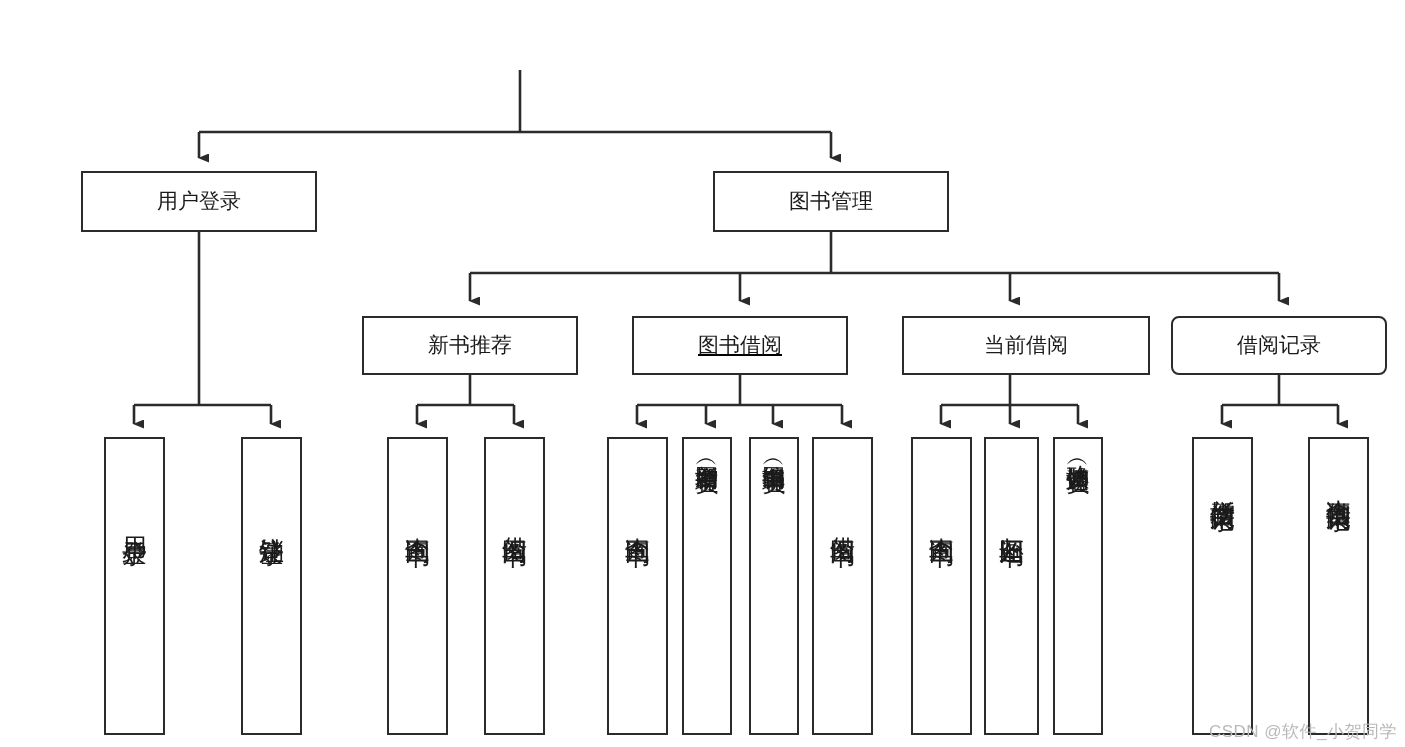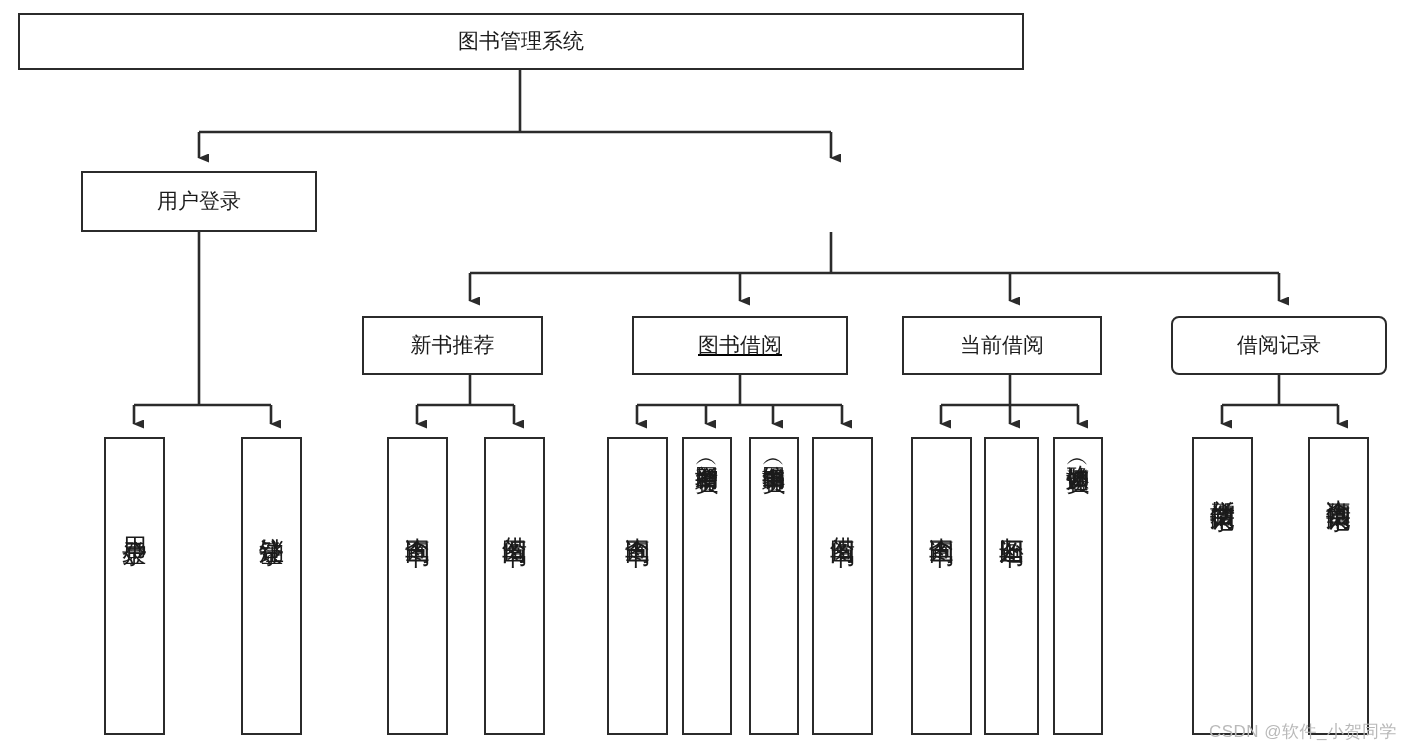--- a/index.html
+++ b/index.html
@@ -125,35 +125,35 @@
       <path d="M1010,405 L1010,424" marker-end="url(#arrow)"></path>
       <path d="M1078,405 L1078,424" marker-end="url(#arrow)"></path>
 
       <path d="M1279,373 L1279,405"></path>
       <path d="M1222,405 L1338,405"></path>
       <path d="M1222,405 L1222,424" marker-end="url(#arrow)"></path>
       <path d="M1338,405 L1338,424" marker-end="url(#arrow)"></path>
     </g>
   </svg>
 
-  <div class="node-box horizontal" style="left:18px; top:13px; width:1006px; height:57px;">
-    <span class="node-label">图书管理系统</span>
-  </div>
 
   <div class="node-box horizontal" style="left:81px; top:171px; width:236px; height:61px;">
     <span class="node-label">用户登录</span>
   </div>
-
-  <div class="node-box horizontal" style="left:362px; top:316px; width:181px; height:59px;">
+  <div class="node-box horizontal" style="left:713px; top:171px; width:236px; height:61px;">
+    <span class="node-label">图书管理</span>
+  </div>
+
+  <div class="node-box horizontal" style="left:362px; top:316px; width:216px; height:59px;">
     <span class="node-label">新书推荐</span>
   </div>
   <div class="node-box horizontal" style="left:632px; top:316px; width:216px; height:59px;text-decoration:underline;">
     <span class="node-label">图书借阅</span>
   </div>
-  <div class="node-box horizontal" style="left:902px; top:316px; width:200px; height:59px;">
+  <div class="node-box horizontal" style="left:902px; top:316px; width:248px; height:59px;">
     <span class="node-label">当前借阅</span>
   </div>
   <div class="node-box horizontal" style="left:1171px; top:316px; width:216px; height:59px;border-radius:8px;">
     <span class="node-label">借阅记录</span>
   </div>
 
   <div class="node-box vertical" style="left:104px; top:437px; width:61px; height:298px; padding-top:78px;">
     <span class="node-label">用户登录</span>
   </div>
   <div class="node-box vertical" style="left:241px; top:437px; width:61px; height:298px; padding-top:78px;">

